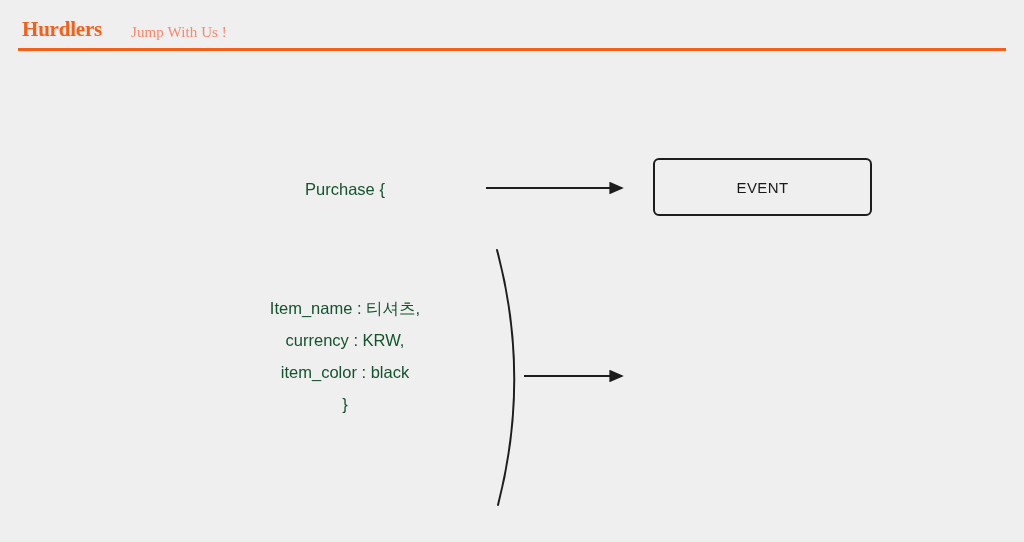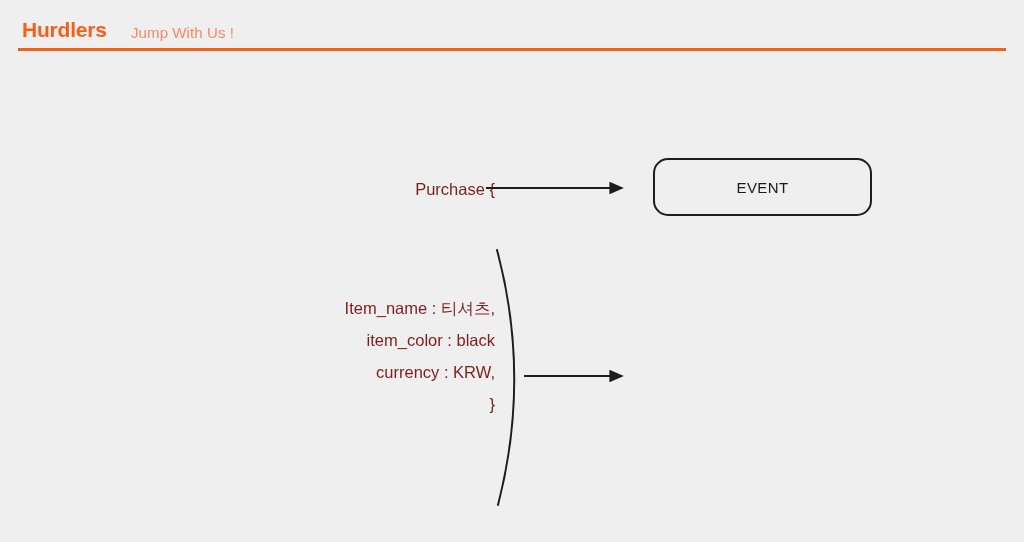--- a/index.html
+++ b/index.html
@@ -15,20 +15,21 @@
     position: relative;
   }
 
   
   .slide-header {
     position: absolute;
     left: 0;
     top: 0;
     width: 1024px;
     height: 55px;
+    font-family: Liberation Serif, serif;
   }
   .brand-logo {
     position: absolute;
     left: 22px;
     top: 19px;
     font-size: 21px;
     font-weight: bold;
     letter-spacing: -0.2px;
     color: #f4601a;
     line-height: 1;
@@ -56,22 +57,22 @@
     position: absolute;
     left: 0;
     top: 55px;
     width: 1024px;
     height: 487px;
   }
 
   
   .code-line {
     position: absolute;
-    text-align: right;
-    color: #7f1d1d;
+    text-align: center;
+    color: #14532d;
     font-size: 16.5px;
     line-height: 1;
     white-space: nowrap;
   }
   .event-code {
     left: 195px;
     top: 126px;
     width: 300px;
   }
   .property-code {
@@ -89,21 +90,21 @@
   .property-code .code-line:last-child {
     margin-bottom: 0;
   }
 
   
   .node-box {
     position: absolute;
     width: 219px;
     height: 58px;
     border: 2px solid #1d1d1d;
-    border-radius: 15px;
+    border-radius: 6px;
     background: #efefef;
     display: flex;
     align-items: center;
     justify-content: center;
     box-sizing: border-box;
   }
   .node-box .node-label {
     font-size: 15px;
     color: #1a1a1a;
     letter-spacing: 0.4px;
@@ -130,22 +131,22 @@
   <div class="brand-tagline">Jump With Us !</div>
   <div class="header-rule"></div>
 </div>
 
 <div class="slide-canvas">
 
   <div class="code-line event-code">Purchase {</div>
 
   <div class="property-code">
     <span class="code-line">Item_name : 티셔츠,</span>
+    <span class="code-line">currency : KRW,</span>
     <span class="code-line">item_color : black</span>
-    <span class="code-line">currency : KRW,</span>
     <span class="code-line">}</span>
   </div>
 
   <svg class="connector-layer" width="1024" height="487" viewBox="0 0 1024 487">
     <defs>
       <marker id="arrowhead" markerWidth="8" markerHeight="7" refX="7" refY="3.5" orient="auto">
         <polygon points="0 0, 8 3.5, 0 7" fill="#1d1d1d"></polygon>
       </marker>
     </defs>
 

